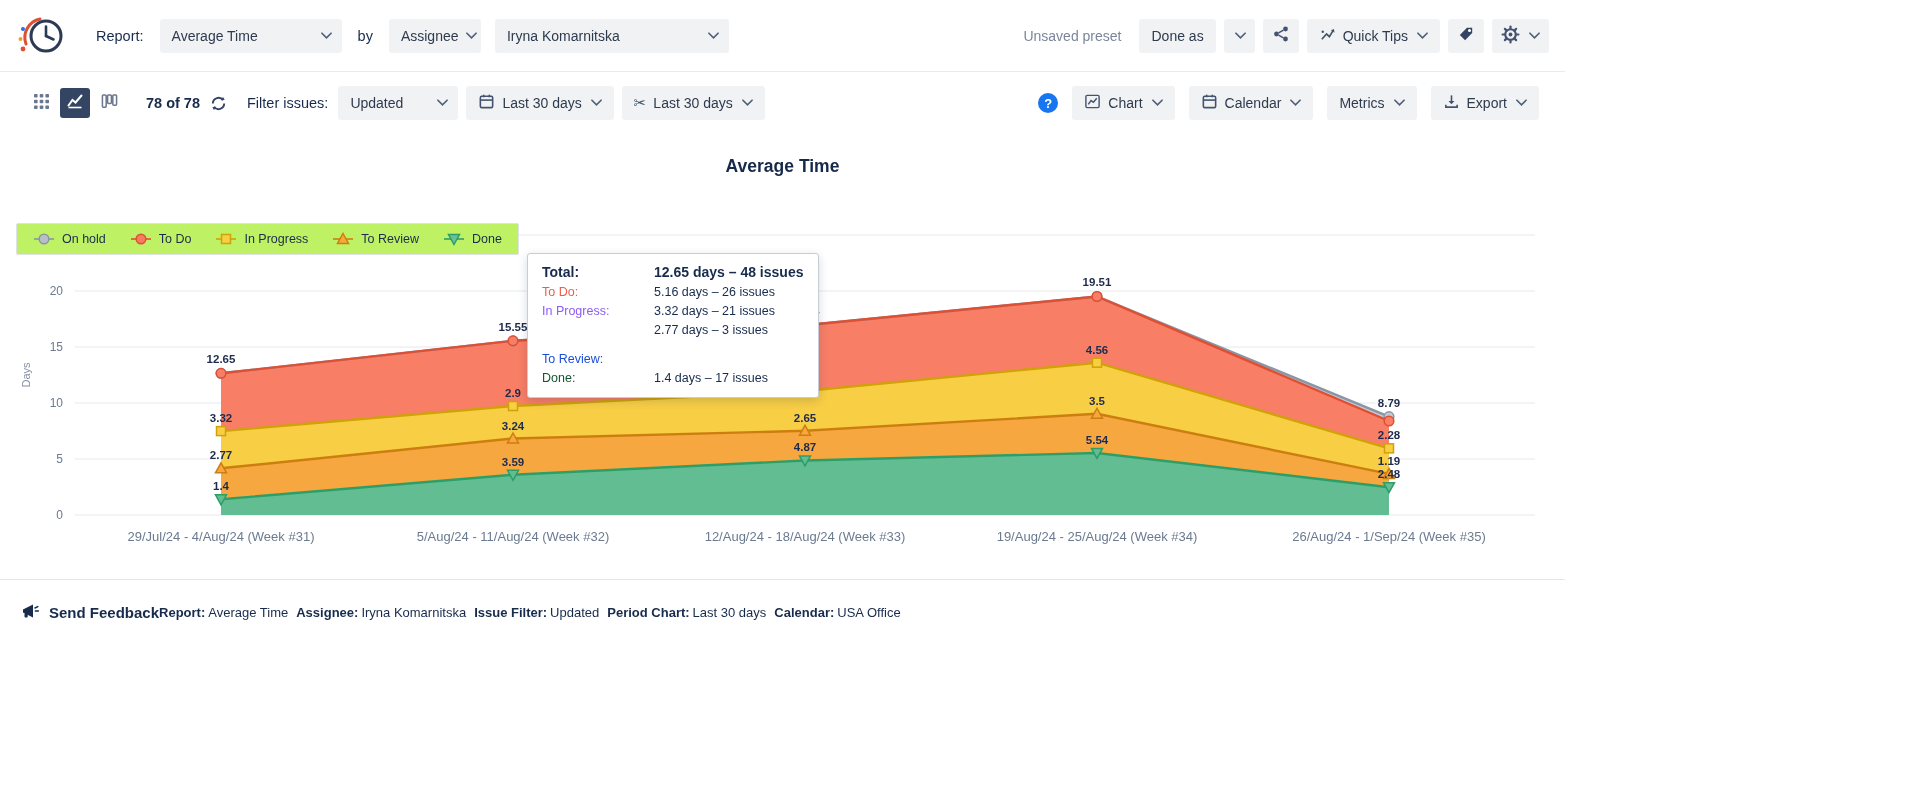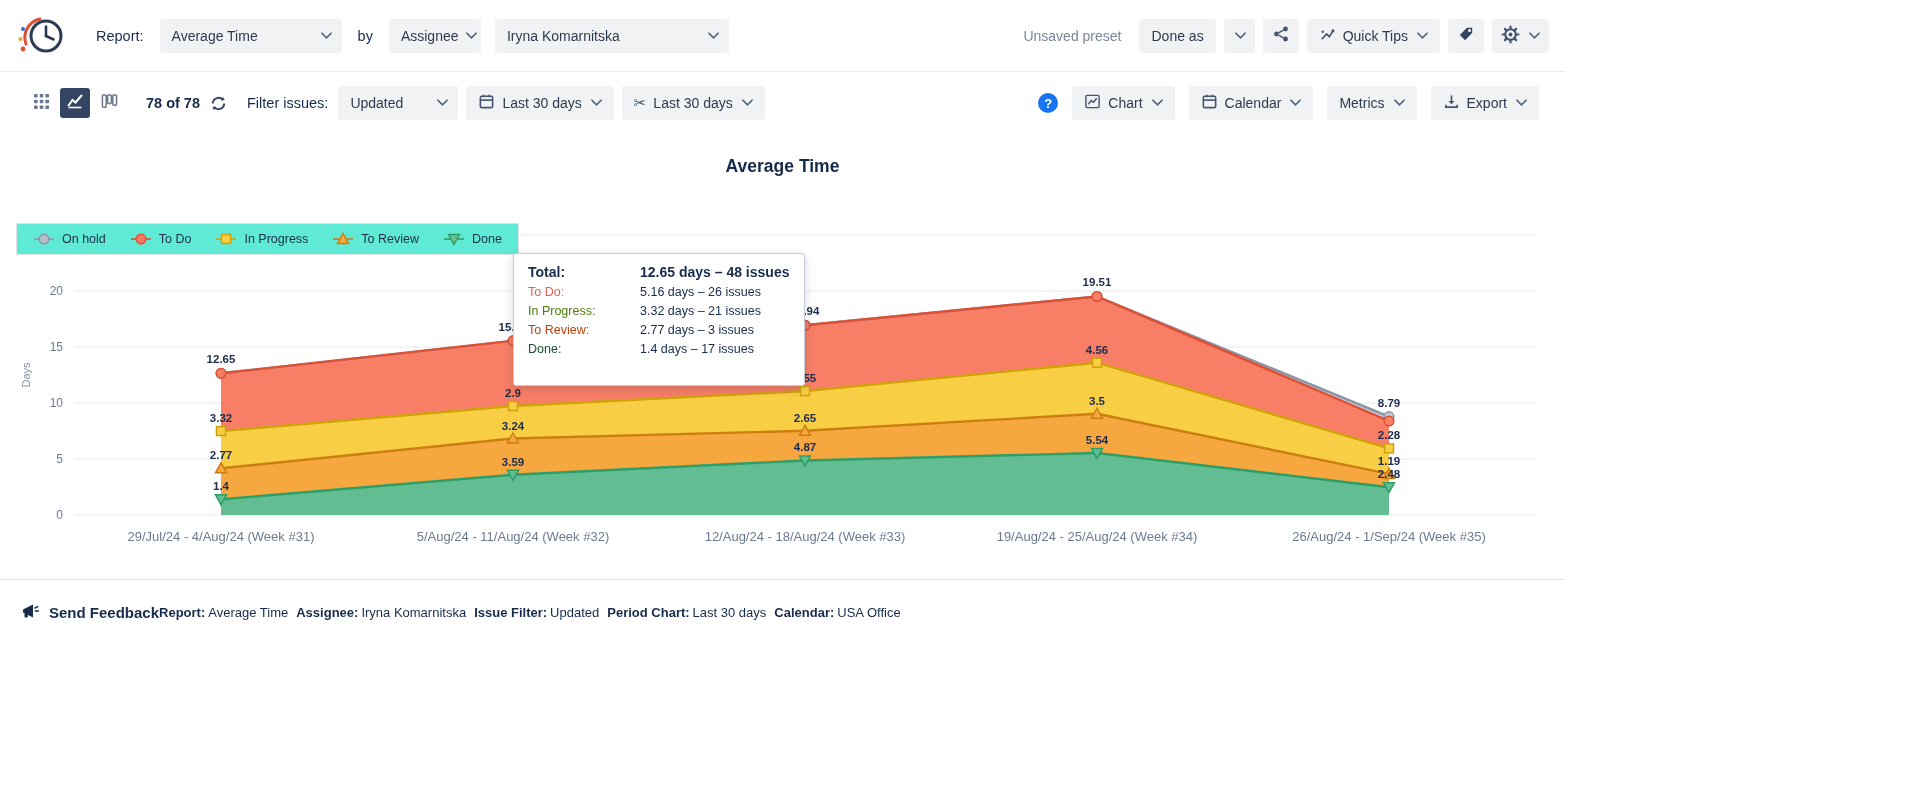--- a/index.html
+++ b/index.html
@@ -31,23 +31,23 @@
   .count{font-weight:700;font-size:14.5px;margin-left:10px;white-space:nowrap}
   .refresh{cursor:pointer;display:flex;margin-left:2px}
   .filter-lbl{margin-left:12px;margin-right:2px}
   .sel-updated{width:120px}
   .toolbar-right{margin-left:auto;display:flex;align-items:center;gap:14px}
   .help-circle{width:20px;height:20px;border-radius:50%;background:#1875F0;color:#fff;font-weight:700;font-size:13px;display:flex;align-items:center;justify-content:center;cursor:pointer}
 
   
   .chart-title{text-align:center;font-size:17.5px;font-weight:700;margin:22px 0 12px;color:#16294B}
   .chart-wrap{position:relative}
-  .legend{position:absolute;top:8px;left:16px;display:inline-flex;gap:24px;padding:8px 16px;border:1px solid #DFE1E6;border-radius:2px;background:#5eead4;font-size:12.5px;align-items:center}
+  .legend{position:absolute;top:8px;left:16px;display:inline-flex;gap:24px;padding:8px 16px;border:1px solid #DFE1E6;border-radius:2px;background:#bef264;font-size:12.5px;align-items:center}
   .legend-item{display:inline-flex;align-items:center;gap:7px;cursor:pointer;color:#1D2B4C}
-  .tooltip{position:absolute;top:38px;left:513px;width:292px;background:#fff;border:1px solid #C7CCD6;border-radius:3px;box-shadow:0 3px 10px rgba(23,43,77,.18);padding:10px 14px 29px;z-index:5}
+  .tooltip{position:absolute;top:38px;left:527px;width:292px;background:#fff;border:1px solid #C7CCD6;border-radius:3px;box-shadow:0 3px 10px rgba(23,43,77,.18);padding:10px 14px 12px;z-index:5}
   .tt-grid{display:grid;grid-template-columns:112px 1fr;row-gap:5px;font-size:12.5px;color:#172B4D}
   .tt-bold{font-weight:700;font-size:14px}
   #chart-svg{display:block;margin-top:38px}
 
   
   .footer-divider{border-top:1px solid #E4E6EA;margin-top:26px}
   .footer{display:flex;align-items:center;height:64px;padding:0 20px}
   .feedback{display:flex;align-items:center;gap:9px;font-weight:700;font-size:15px;cursor:pointer;color:#172B4D}
   .summary{display:flex;gap:8px;font-size:13px;color:#172B4D;flex-wrap:wrap}
   .summary b{font-weight:700;margin-right:3px}
@@ -332,23 +332,23 @@
           </svg>
           <span>Done</span>
         </span>
       </div>
     <div class="tooltip">
       <div class="tt-grid">
           <span class="tt-bold">Total:</span>
           <span class="tt-bold">12.65 days – 48 issues</span>
           <span style="color: rgb(239, 92, 72);">To Do:</span>
           <span>5.16 days – 26 issues</span>
-          <span style="color: #4d7c0f;">In Progress:</span>
+          <span style="color: #8b5cf6;">In Progress:</span>
           <span>3.32 days – 21 issues</span>
-          <span style="color: #c2410c;">To Review:</span>
+          <span style="color: #1d4ed8; margin-top: 29px;">To Review:</span>
           <span>2.77 days – 3 issues</span>
           <span style="color: #14532d;">Done:</span>
           <span>1.4 days – 17 issues</span>
         </div>
     </div>
     <svg id="chart-svg" width="1545" height="338" viewBox="0 0 1545 338">
         <line x1="75" y1="300" x2="1535" y2="300" stroke="#E7E8EC" stroke-width="1"></line>
         <text x="63" y="304" text-anchor="end" fill="#6B7A90" font-size="12">0</text>
         <line x1="75" y1="244" x2="1535" y2="244" stroke="#E7E8EC" stroke-width="1"></line>
         <text x="63" y="248" text-anchor="end" fill="#6B7A90" font-size="12">5</text>

